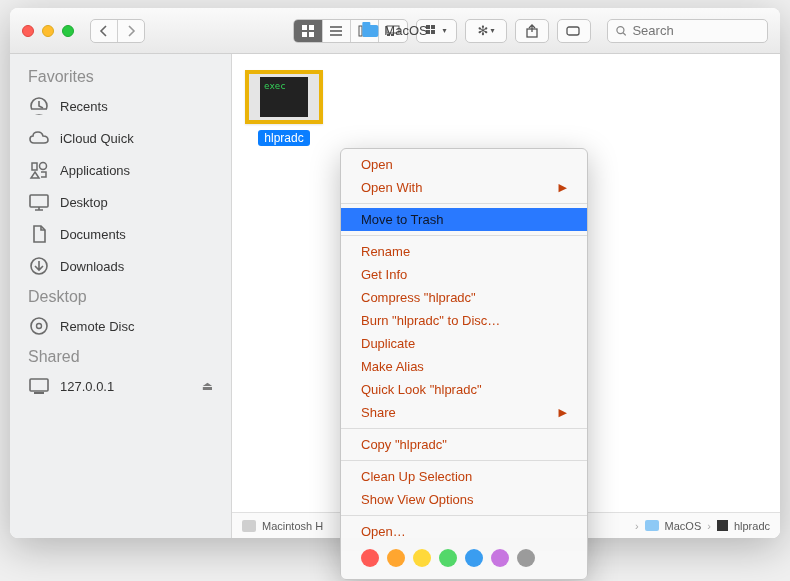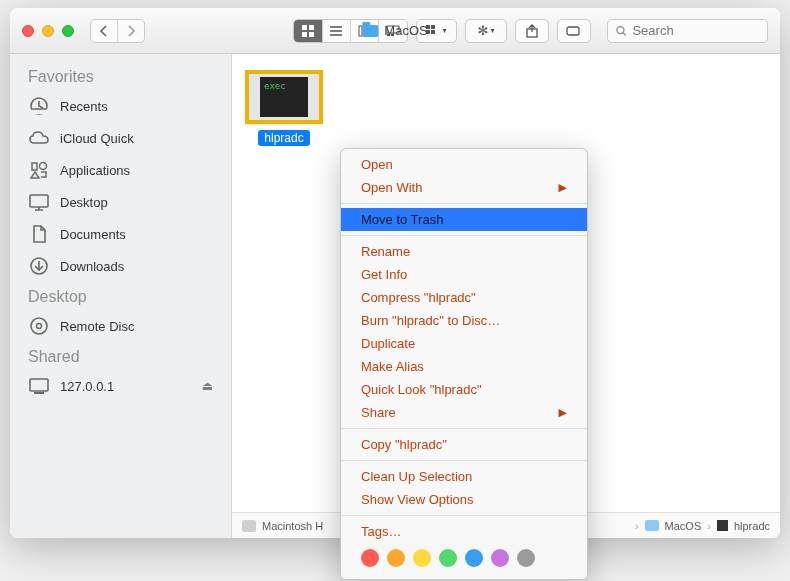--- a/index.html
+++ b/index.html
@@ -297,21 +297,21 @@
     </div>
     <div class="ctxSep"></div>
     <div class="ctxItem">
       <span>Clean Up Selection</span>
     </div>
     <div class="ctxItem">
       <span>Show View Options</span>
     </div>
     <div class="ctxSep"></div>
     <div class="ctxItem">
-      <span>Tags…</span>
+      <span>Open…</span>
     </div>
     <div class="tagRow">
       <div class="tag" style="background: rgb(255, 91, 86);"></div>
       <div class="tag" style="background: rgb(255, 166, 48);"></div>
       <div class="tag" style="background: rgb(255, 217, 58);"></div>
       <div class="tag" style="background: rgb(83, 216, 106);"></div>
       <div class="tag" style="background: rgb(58, 157, 240);"></div>
       <div class="tag" style="background: rgb(199, 118, 224);"></div>
       <div class="tag" style="background: rgb(155, 155, 155);"></div>
     </div>

